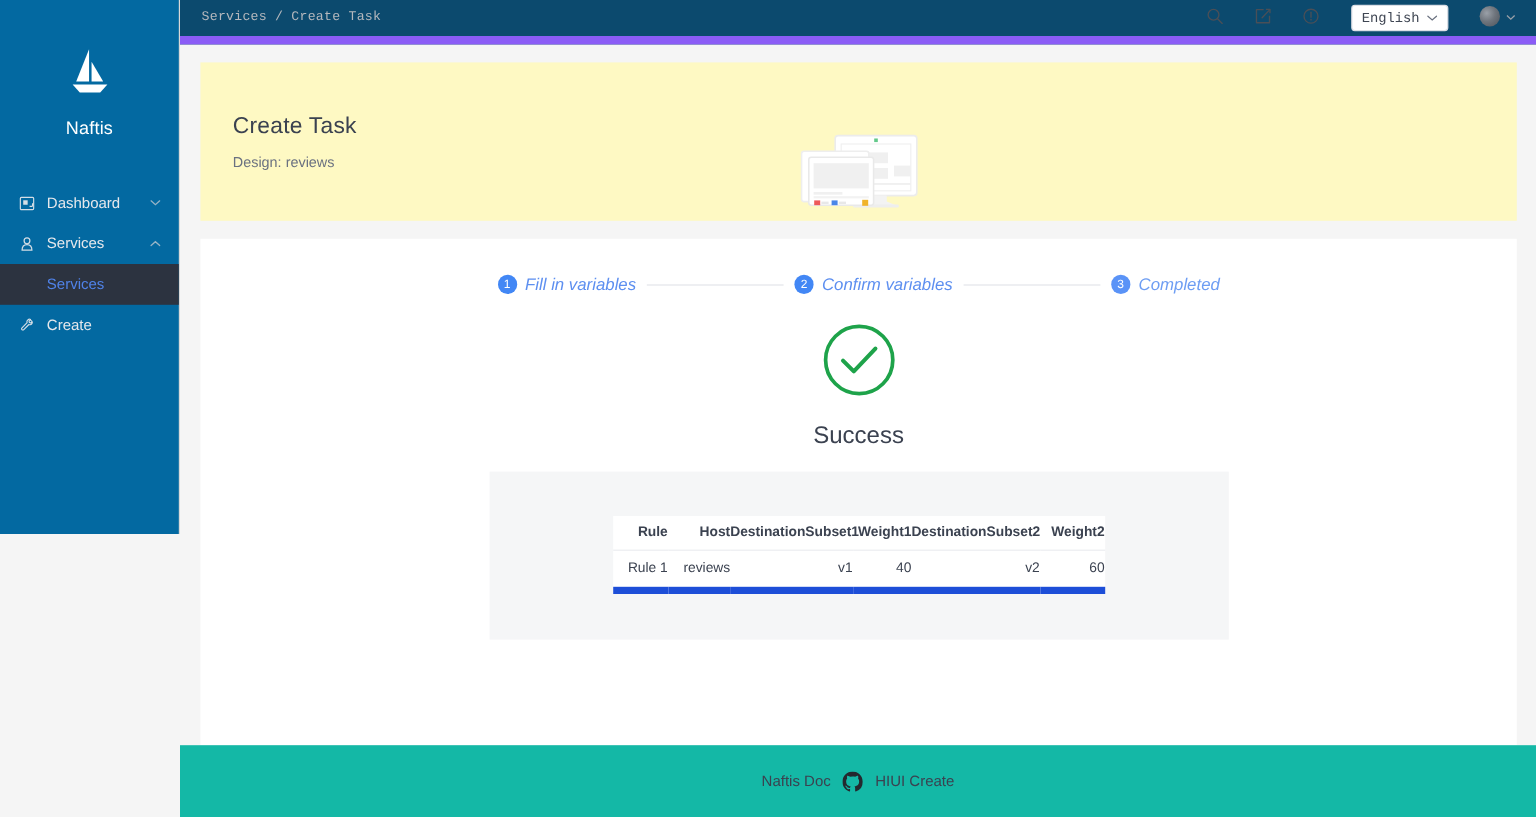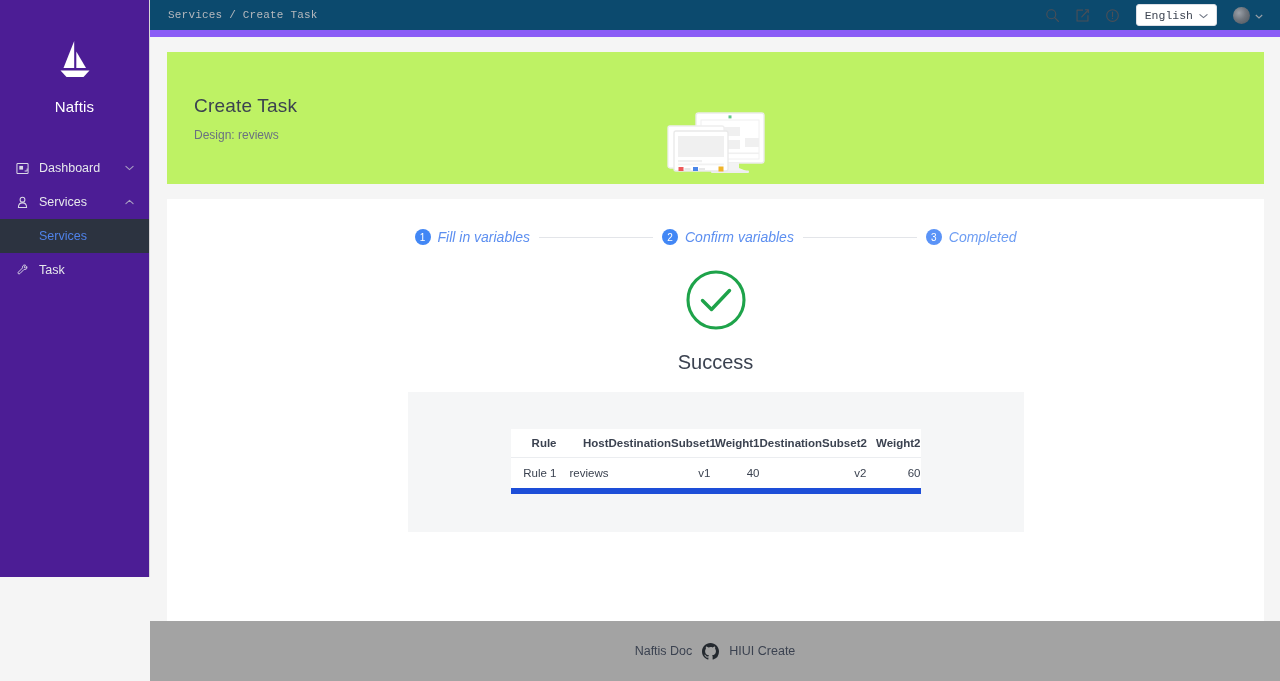--- a/index.html
+++ b/index.html
@@ -7,22 +7,22 @@
     width: 1280px; height: 681px;
     font-family: "Liberation Sans", sans-serif;
     background: #f5f5f5;
     overflow: hidden;
   }
   .app { display: flex; width: 1280px; height: 681px; }
 
   
   .sidebar {
     width: 150px; min-width: 150px;
-    height: 577px;
-    background: #4c1d95;
+    height: 445px;
+    background: #0369a1;
     color: #fff;
     border-right: 1px solid #d8d8d8;
     position: relative;
   }
   .brand {
     padding-top: 38px;
     text-align: center;
   }
   .brand-logo { display: block; margin: 0 auto; }
   .brand-name {
@@ -79,21 +79,21 @@
     padding: 0 17px 0 18px;
     border-bottom: 7px solid #8b5cf6;
     font-family: Liberation Mono, monospace;
   }
   .breadcrumb {
     font-size: 11px;
     color: #b5b8bd;
     flex: 1;
     letter-spacing: .2px;
   }
-  .topbar-right { display: flex; align-items: center; gap: 12px; }
+  .topbar-right { display: flex; align-items: flex-start; gap: 22px; }
   .icon-btn {
     width: 18px; height: 18px;
     display: inline-flex; align-items: center; justify-content: center;
     cursor: pointer;
     color: #4a4f57;
   }
   .lang-select {
     height: 22px;
     border: 1px solid #dcdfe6;
     border-radius: 3px;
@@ -117,21 +117,21 @@
   .content {
     flex: 1;
     padding: 15px 16px 0 17px;
     display: flex;
     flex-direction: column;
     overflow: hidden;
   }
 
   
   .header-card {
-    background: #bef264;
+    background: #fef9c3;
     height: 132px; min-height: 132px;
     display: flex; align-items: center;
     padding: 0 22px;
     position: relative;
   }
   .header-text { padding-left: 5px; }
   .header-title {
     font-size: 19px;
     color: #3b4250;
     font-weight: normal;
@@ -243,21 +243,21 @@
     border: 1px solid transparent;
     font-family: "Liberation Sans", sans-serif;
   }
   .btn-return { background: #f2f7ff; color: #7aa5ee; border-color: #c6dcfb; }
   .btn-rollback { background: #fbd2d2; color: #f39a9a; }
   .btn-continue { background: #2f7cf6; color: #fff; }
 
   
   .footer {
     height: 60px; min-height: 60px;
-    background: #a3a3a3;
+    background: #14b8a6;
     display: flex; align-items: center; justify-content: center;
     gap: 10px;
     font-size: 12.5px;
     color: #3b4250;
   }
   .footer a { color: #3b4250; text-decoration: none; cursor: pointer; }
   .gh { display: inline-flex; align-items: center; }
 </style>
 </head>
 <body>
@@ -309,21 +309,21 @@
       </div>
 
       <div class="nav-sub">Services</div>
 
       <div class="nav-item">
         <span class="nav-icon">
           <svg width="13" height="13" viewBox="0 0 14 14">
             <path d="M10.2 2 C11.6 2.4 12.2 4 11.4 5.1 C10.8 6 9.6 6.2 8.7 5.8 L4.1 10.4 C3.6 10.9 2.9 10.9 2.5 10.4 C2 10 2 9.3 2.5 8.8 L7.1 4.2 C6.7 3.3 7 2.1 7.9 1.5 C8.6 1 9.5 1 10.2 1.4 L8.8 2.8 L9.2 4 L10.4 4.4 L11.8 3" fill="none" stroke="#e6e8ec" stroke-width="1.05" stroke-linejoin="round"></path>
           </svg>
         </span>
-        <span class="nav-label">Task</span>
+        <span class="nav-label">Create</span>
       </div>
     </nav>
   </aside>
 
   <div class="main">
 
     <header class="topbar">
       <div class="breadcrumb">Services / Create Task</div>
       <div class="topbar-right">
         <span class="icon-btn">

